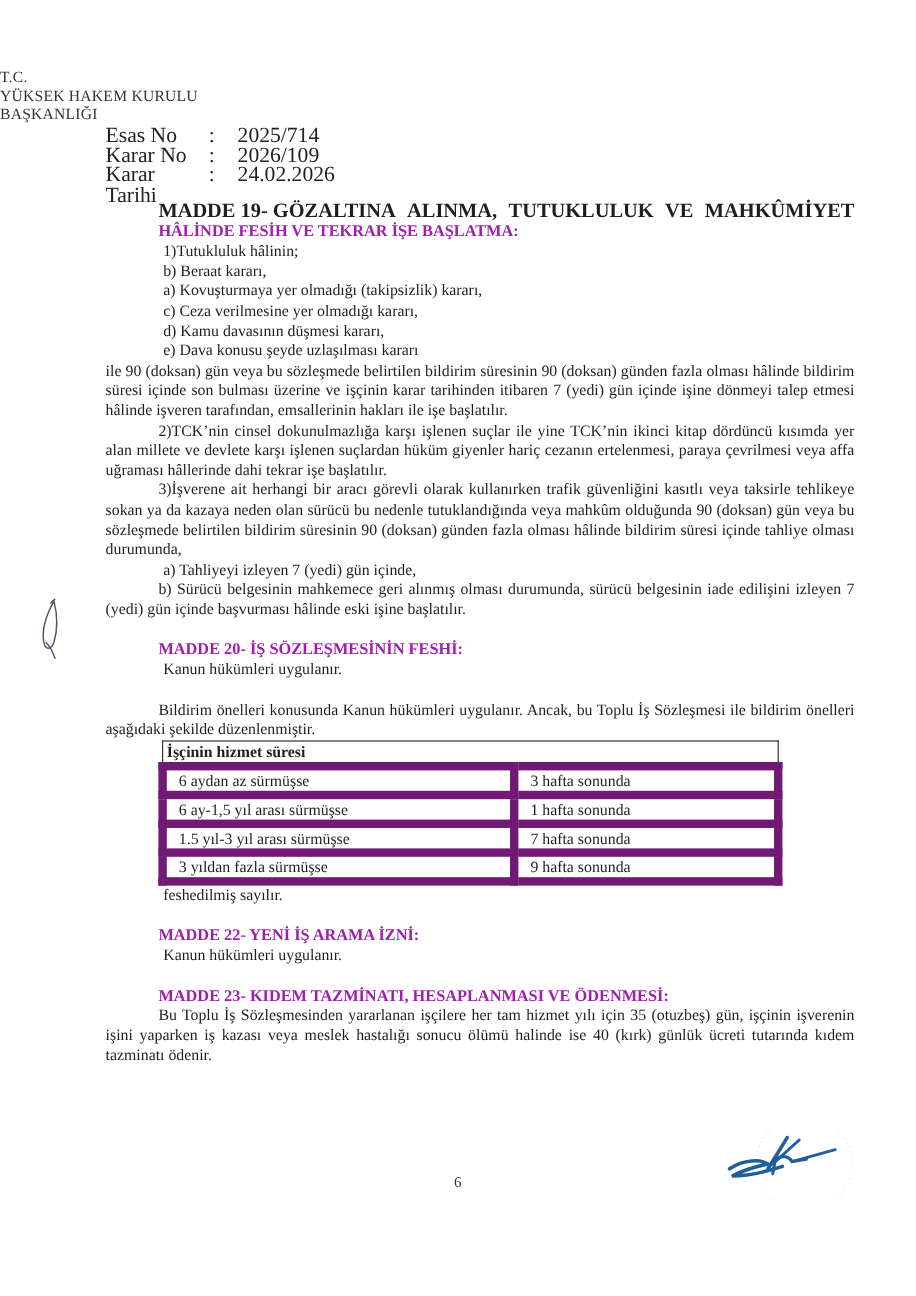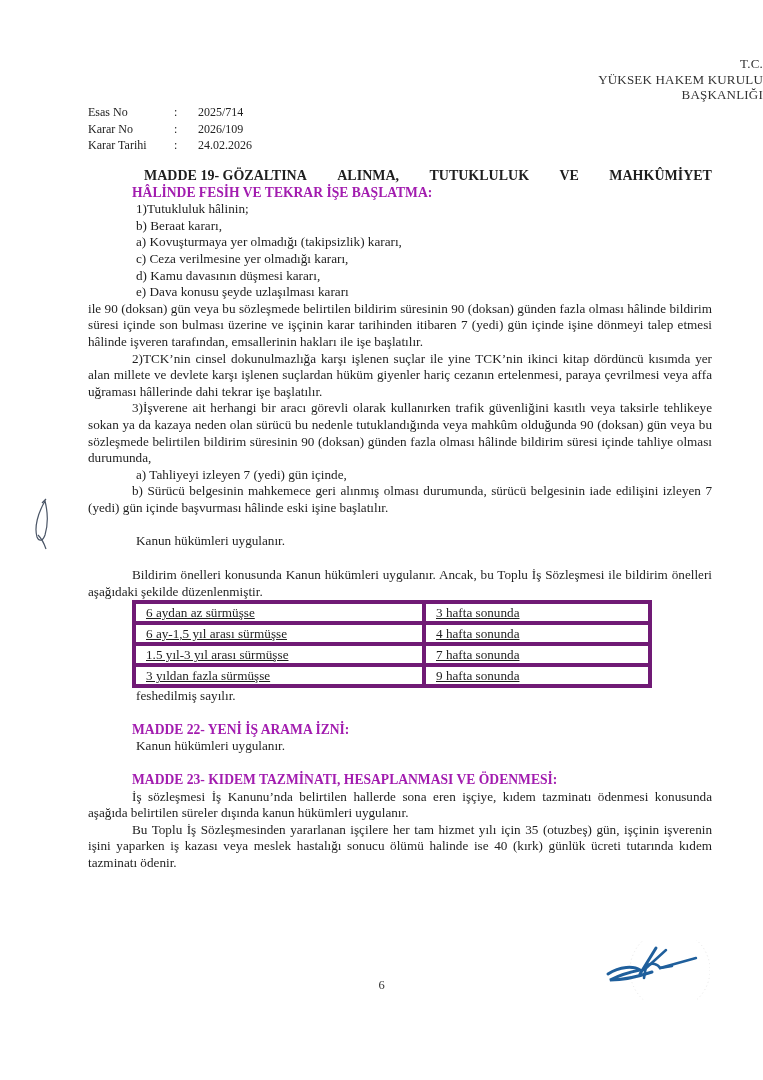--- a/index.html
+++ b/index.html
@@ -4,35 +4,35 @@
 <style>
   html, body { margin: 0; padding: 0; background: #ffffff; }
   body {
     width: 763px; height: 1080px; position: relative; overflow: hidden;
     font-family: "Liberation Serif", "DejaVu Serif", serif;
     color: #1e1e1e;
     font-size: 13.2px;
     line-height: 16.6px;
   }
   .abs { position: absolute; }
-  .header { left: 0; width: 763px; top: 56px; text-align: right; color: #333; font-size: 13px; line-height: 15.5px; letter-spacing: 0.2px; }
+  .header { left: 0; width: 763px; top: 56px; text-align: left; color: #333; font-size: 13px; line-height: 15.5px; letter-spacing: 0.2px; }
   .header div { white-space: nowrap; }
-  .meta { left: 88px; top: 104px; font-size: 12px; line-height: 16.5px; color: #222; }
+  .meta { left: 88px; top: 104px; font-size: 18px; line-height: 16.5px; color: #222; }
   .meta-row { display: flex; }
   .meta-label { width: 86px; }
   .meta-colon { width: 24px; }
   .content { left: 88px; top: 168px; width: 624px; }
   .h { font-weight: bold; color: #a21caf; font-size: 13.6px; margin-left: 44px; }
-  .h19 { display: flex; justify-content: space-between; margin-left: 56px; font-weight: bold; font-size: 14px; }
+  .h19 { display: flex; justify-content: space-between; margin-left: 44px; font-weight: bold; font-size: 17px; }
   .p { text-align: justify; }
   .ind44 { margin-left: 48px; }
   .indent { text-indent: 44px; }
   .gap { height: 17px; }
   table.onel { border-collapse: collapse; margin-left: 44px; width: 520px; font-size: 13.2px; line-height: 15px; }
-  table.onel td { border: 4px solid #701a75; padding: 1px 3px 1px 10px; vertical-align: top; text-decoration: underline; }
+  table.onel td { border: 7px solid #701a75; padding: 1px 3px 1px 10px; vertical-align: top; }
   table.onel td.c1 { width: 273px; }
   table.onel th { border: 1px solid #333; text-align: left; padding: 1px 3px; font-weight: bold; }
   .pageno { left: 0; width: 763px; top: 977px; text-align: center; font-size: 12.5px; color: #333; }
   .sig-left { left: 28px; top: 497px; }
   .sig-right { left: 600px; top: 940px; }
 </style>
 </head>
 <body>
 
 <div class="abs header">
@@ -79,36 +79,40 @@
     <div class="p">ile 90 (doksan) gün veya bu sözleşmede belirtilen bildirim süresinin 90 (doksan) günden fazla olması hâlinde bildirim süresi içinde son bulması üzerine ve işçinin karar tarihinden itibaren 7 (yedi) gün içinde işine dönmeyi talep etmesi hâlinde işveren tarafından, emsallerinin hakları ile işe başlatılır.</div>
     <div class="p indent">2)TCK’nin cinsel dokunulmazlığa karşı işlenen suçlar ile yine TCK’nin ikinci kitap dördüncü kısımda yer alan millete ve devlete karşı işlenen suçlardan hüküm giyenler hariç cezanın ertelenmesi, paraya çevrilmesi veya affa uğraması hâllerinde dahi tekrar işe başlatılır.</div>
     <div class="p indent">3)İşverene ait herhangi bir aracı görevli olarak kullanırken trafik güvenliğini kasıtlı veya taksirle tehlikeye sokan ya da kazaya neden olan sürücü bu nedenle tutuklandığında veya mahkûm olduğunda 90 (doksan) gün veya bu sözleşmede belirtilen bildirim süresinin 90 (doksan) günden fazla olması hâlinde bildirim süresi içinde tahliye olması durumunda,</div>
     <div class="ind44">a) Tahliyeyi izleyen 7 (yedi) gün içinde,</div>
     <div class="p indent">b) Sürücü belgesinin mahkemece geri alınmış olması durumunda, sürücü belgesinin iade edilişini izleyen 7 (yedi) gün içinde başvurması hâlinde eski işine başlatılır.</div>
   </section>
 
   <div class="gap"></div>
 
   <section>
+    <div class="h">MADDE 20-  İŞ SÖZLEŞMESİNİN FESHİ:</div>
     <div class="ind44">Kanun hükümleri uygulanır.</div>
   </section>
 
   <div class="gap"></div>
 
   <section>
     <div class="p indent">Bildirim önelleri konusunda Kanun hükümleri uygulanır. Ancak, bu Toplu İş Sözleşmesi ile bildirim önelleri aşağıdaki şekilde düzenlenmiştir.</div>
     <table class="onel">
       <tbody>
+          <tr>
+        <th colspan="2">İşçinin hizmet süresi</th>
+      </tr>
       <tr>
         <td class="c1">6 aydan az sürmüşse</td>
         <td>3 hafta sonunda</td>
       </tr>
       <tr>
         <td class="c1">6 ay-1,5 yıl arası sürmüşse</td>
-        <td>4 hafta sonunda</td>
+        <td>1 hafta sonunda</td>
       </tr>
       <tr>
         <td class="c1">1.5 yıl-3 yıl arası sürmüşse</td>
         <td>7 hafta sonunda</td>
       </tr>
       <tr>
         <td class="c1">3 yıldan fazla sürmüşse</td>
         <td>9 hafta sonunda</td>
       </tr>
     </tbody>
@@ -120,21 +124,20 @@
 
   <section>
     <div class="h">MADDE 22-  YENİ İŞ ARAMA İZNİ:</div>
     <div class="ind44">Kanun hükümleri uygulanır.</div>
   </section>
 
   <div class="gap"></div>
 
   <section>
     <div class="h">MADDE 23-  KIDEM TAZMİNATI, HESAPLANMASI VE ÖDENMESİ:</div>
-    <div class="p indent">İş sözleşmesi İş Kanunu’nda belirtilen hallerde sona eren işçiye, kıdem tazminatı ödenmesi konusunda aşağıda belirtilen süreler dışında kanun hükümleri uygulanır.</div>
     <div class="p indent">Bu Toplu İş Sözleşmesinden yararlanan işçilere her tam hizmet yılı için 35 (otuzbeş) gün, işçinin işverenin işini yaparken iş kazası veya meslek hastalığı sonucu ölümü halinde ise 40 (kırk) günlük ücreti tutarında kıdem tazminatı ödenir.</div>
   </section>
 </div>
 
 <div class="abs sig-left">
   <svg width="40" height="60" viewBox="0 0 40 60">
     <path d="M17 4 C10 16, 6 30, 9 40 C11 45, 15 44, 17 38 C20 28, 20 16, 17 4 Z" fill="none" stroke="#4a5566" stroke-width="1.2"></path>
     <path d="M14 6 L18 2" stroke="#4a5566" stroke-width="1.2" fill="none"></path>
     <path d="M10 38 C14 42, 16 46, 18 52" stroke="#4a5566" stroke-width="1.2" fill="none"></path>
   </svg>

